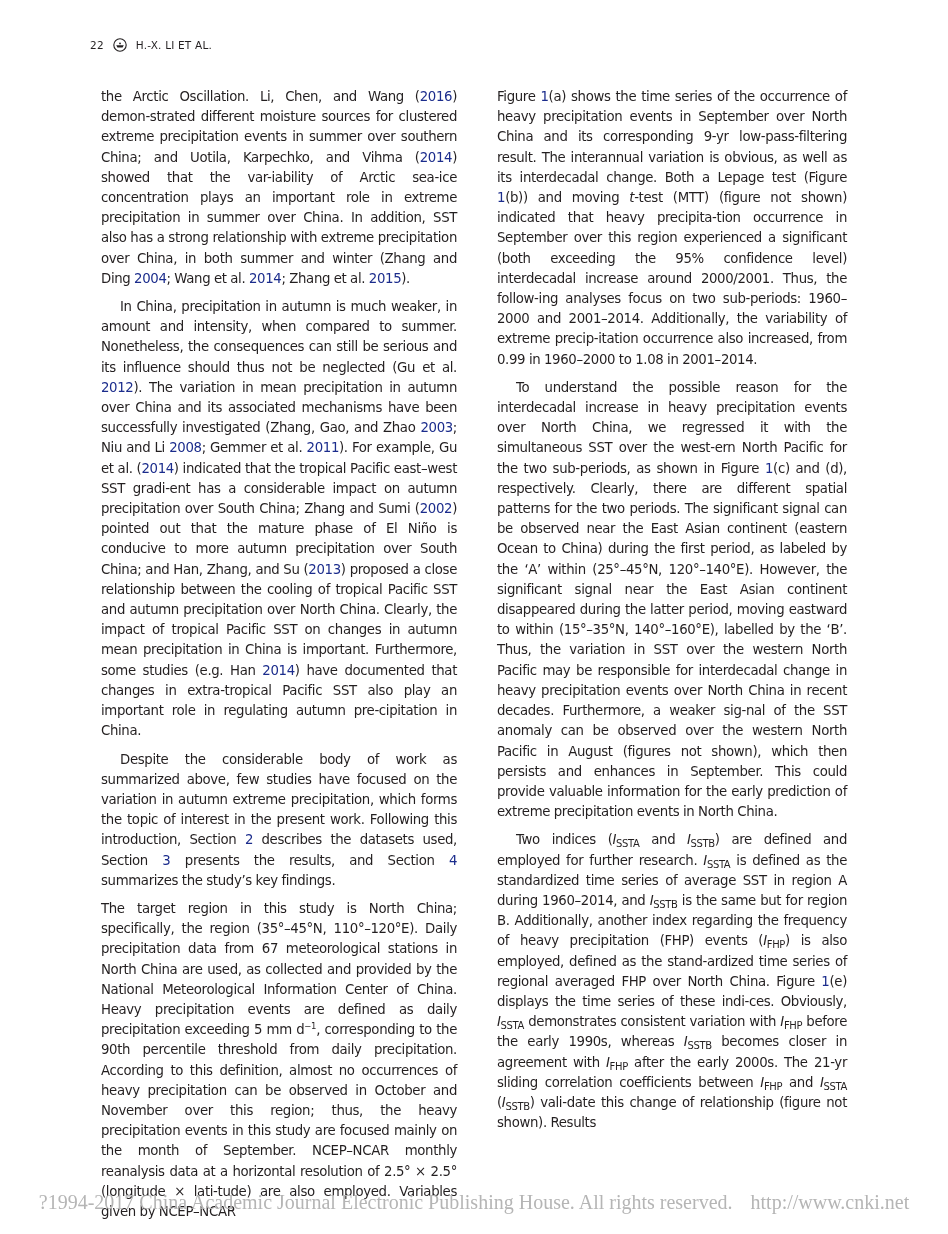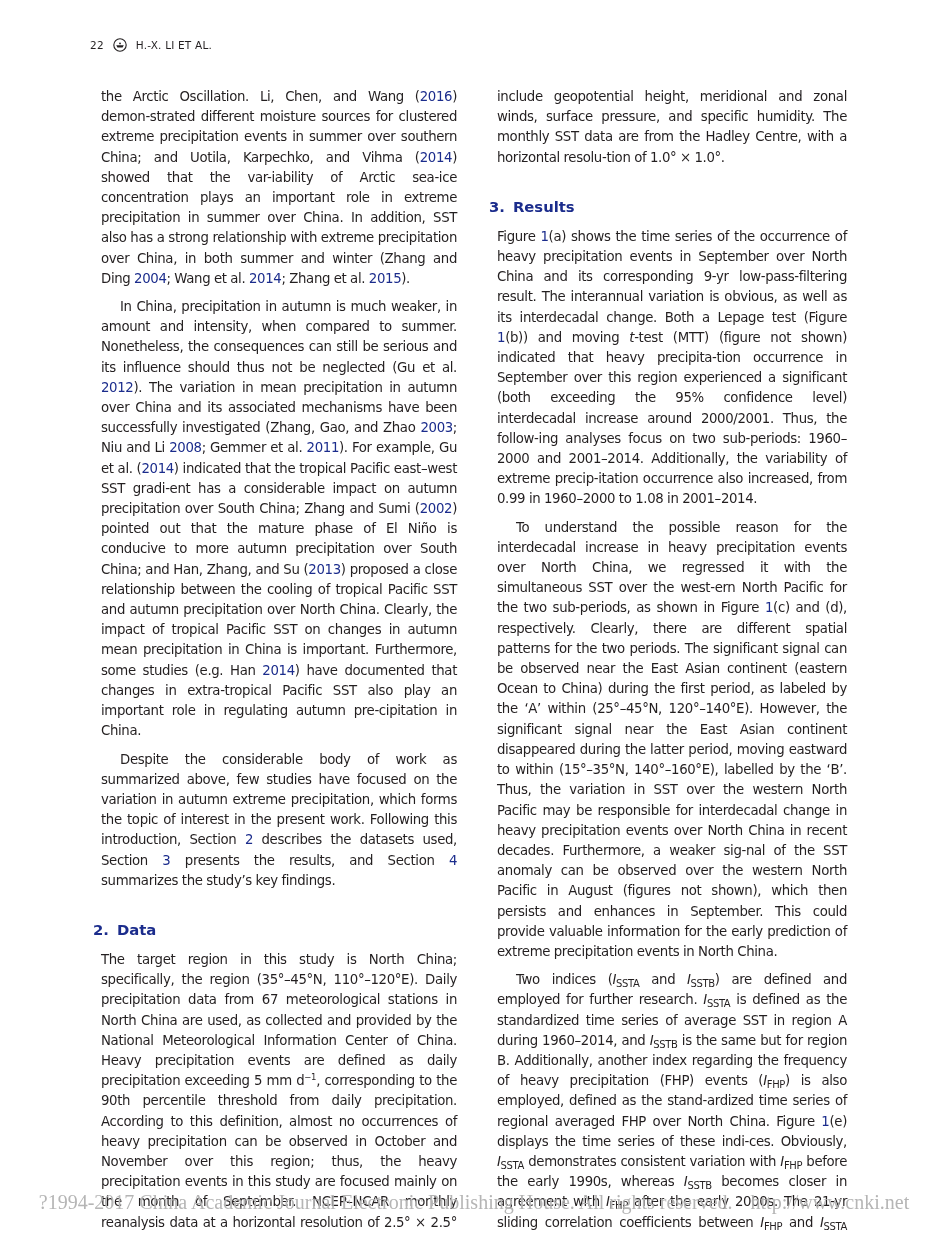--- a/index.html
+++ b/index.html
@@ -37,35 +37,26 @@
   </span>
   <span>H.-X. LI ET AL.</span>
 </div>
 
 <div class="col col-left">
   <div>
       <p><span>the Arctic Oscillation. Li, Chen, and Wang (</span><a class="cite">2016</a><span>) demon-strated different moisture sources for clustered extreme precipitation events in summer over southern China; and Uotila, Karpechko, and Vihma (</span><a class="cite">2014</a><span>) showed that the var-iability of Arctic sea-ice concentration plays an important role in extreme precipitation in summer over China. In addition, SST also has a strong relationship with extreme precipitation over China, in both summer and winter (Zhang and Ding </span><a class="cite">2004</a><span>; Wang et al. </span><a class="cite">2014</a><span>; Zhang et al. </span><a class="cite">2015</a><span>).</span></p>
       <p class="indent"><span>In China, precipitation in autumn is much weaker, in amount and intensity, when compared to summer. Nonetheless, the consequences can still be serious and its influence should thus not be neglected (Gu et al. </span><a class="cite">2012</a><span>). The variation in mean precipitation in autumn over China and its associated mechanisms have been successfully investigated (Zhang, Gao, and Zhao </span><a class="cite">2003</a><span>; Niu and Li </span><a class="cite">2008</a><span>; Gemmer et al. </span><a class="cite">2011</a><span>). For example, Gu et al. (</span><a class="cite">2014</a><span>) indicated that the tropical Pacific east–west SST gradi-ent has a considerable impact on autumn precipitation over South China; Zhang and Sumi (</span><a class="cite">2002</a><span>) pointed out that the mature phase of El Niño is conducive to more autumn precipitation over South China; and Han, Zhang, and Su (</span><a class="cite">2013</a><span>) proposed a close relationship between the cooling of tropical Pacific SST and autumn precipitation over North China. Clearly, the impact of tropical Pacific SST on changes in autumn mean precipitation in China is important. Furthermore, some studies (e.g. Han </span><a class="cite">2014</a><span>) have documented that changes in extra-tropical Pacific SST also play an important role in regulating autumn pre-cipitation in China.</span></p>
       <p class="indent"><span>Despite the considerable body of work as summarized above, few studies have focused on the variation in autumn extreme precipitation, which forms the topic of interest in the present work. Following this introduction, Section </span><a class="cite">2</a><span> describes the datasets used, Section </span><a class="cite">3</a><span> presents the results, and Section </span><a class="cite">4</a><span> summarizes the study’s key findings.</span></p>
     </div>
-  <h2 class="sec-head">
-    <span class="num">2.</span><span>Data</span>
-  </h2>
   <div>
       <p><span>The target region in this study is North China; specifically, the region (35°–45°N, 110°–120°E). Daily precipitation data from 67 meteorological stations in North China are used, as collected and provided by the National Meteorological Information Center of China. Heavy precipitation events are defined as daily precipitation exceeding 5 mm d</span><sup style="font-size: 8.5px; line-height: 0;">−1</sup><span>, corresponding to the 90th percentile threshold from daily precipitation. According to this definition, almost no occurrences of heavy precipitation can be observed in October and November over this region; thus, the heavy precipitation events in this study are focused mainly on the month of September. NCEP–NCAR monthly reanalysis data at a horizontal resolution of 2.5° × 2.5° (longitude × lati-tude) are also employed. Variables given by NCEP–NCAR</span></p>
     </div>
 </div>
 
 <div class="col col-right">
-  <div>
-      <p><span>include geopotential height, meridional and zonal winds, surface pressure, and specific humidity. The monthly SST data are from the Hadley Centre, with a horizontal resolu-tion of 1.0° × 1.0°.</span></p>
-    </div>
-  <h2 class="sec-head">
-    <span class="num">3.</span><span>Results</span>
-  </h2>
   <div>
       <p><span>Figure </span><a class="cite">1</a><span>(a) shows the time series of the occurrence of heavy precipitation events in September over North China and its corresponding 9-yr low-pass-filtering result. The interannual variation is obvious, as well as its interdecadal change. Both a Lepage test (Figure </span><a class="cite">1</a><span>(b)) and moving </span><em>t</em><span>-test (MTT) (figure not shown) indicated that heavy precipita-tion occurrence in September over this region experienced a significant (both exceeding the 95% confidence level) interdecadal increase around 2000/2001. Thus, the follow-ing analyses focus on two sub-periods: 1960–2000 and 2001–2014. Additionally, the variability of extreme precip-itation occurrence also increased, from 0.99 in 1960–2000 to 1.08 in 2001–2014.</span></p>
       <p class="indent"><span>To understand the possible reason for the interdecadal increase in heavy precipitation events over North China, we regressed it with the simultaneous SST over the west-ern North Pacific for the two sub-periods, as shown in Figure </span><a class="cite">1</a><span>(c) and (d), respectively. Clearly, there are different spatial patterns for the two periods. The significant signal can be observed near the East Asian continent (eastern Ocean to China) during the first period, as labeled by the ‘A’ within (25°–45°N, 120°–140°E). However, the significant signal near the East Asian continent disappeared during the latter period, moving eastward to within (15°–35°N, 140°–160°E), labelled by the ‘B’. Thus, the variation in SST over the western North Pacific may be responsible for interdecadal change in heavy precipitation events over North China in recent decades. Furthermore, a weaker sig-nal of the SST anomaly can be observed over the western North Pacific in August (figures not shown), which then persists and enhances in September. This could provide valuable information for the early prediction of extreme precipitation events in North China.</span></p>
       <p class="indent"><span>Two indices (</span><em>I</em><sub>SSTA</sub><span> and </span><em>I</em><sub>SSTB</sub><span>) are defined and employed for further research. </span><em>I</em><sub>SSTA</sub><span> is defined as the standardized time series of average SST in region A during 1960–2014, and </span><em>I</em><sub>SSTB</sub><span> is the same but for region B. Additionally, another index regarding the frequency of heavy precipitation (FHP) events (</span><em>I</em><sub>FHP</sub><span>) is also employed, defined as the stand-ardized time series of regional averaged FHP over North China. Figure </span><a class="cite">1</a><span>(e) displays the time series of these indi-ces. Obviously, </span><em>I</em><sub>SSTA</sub><span> demonstrates consistent variation with </span><em>I</em><sub>FHP</sub><span> before the early 1990s, whereas </span><em>I</em><sub>SSTB</sub><span> becomes closer in agreement with </span><em>I</em><sub>FHP</sub><span> after the early 2000s. The 21-yr sliding correlation coefficients between </span><em>I</em><sub>FHP</sub><span> and </span><em>I</em><sub>SSTA</sub><span> (</span><em>I</em><sub>SSTB</sub><span>) vali-date this change of relationship (figure not shown). Results</span></p>
     </div>
 </div>
 
 <div class="footer">
   <span>?1994-2017 China Academic Journal Electronic Publishing House. All rights reserved.</span><span class="url">http://www.cnki.net</span>
 </div>

